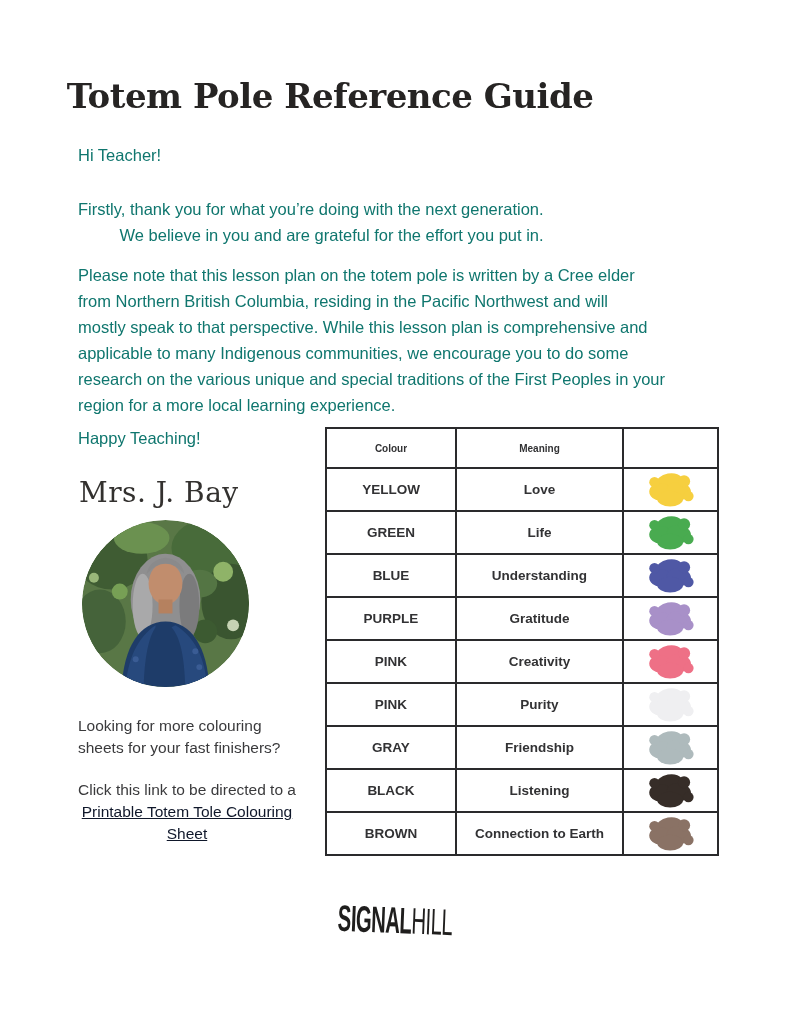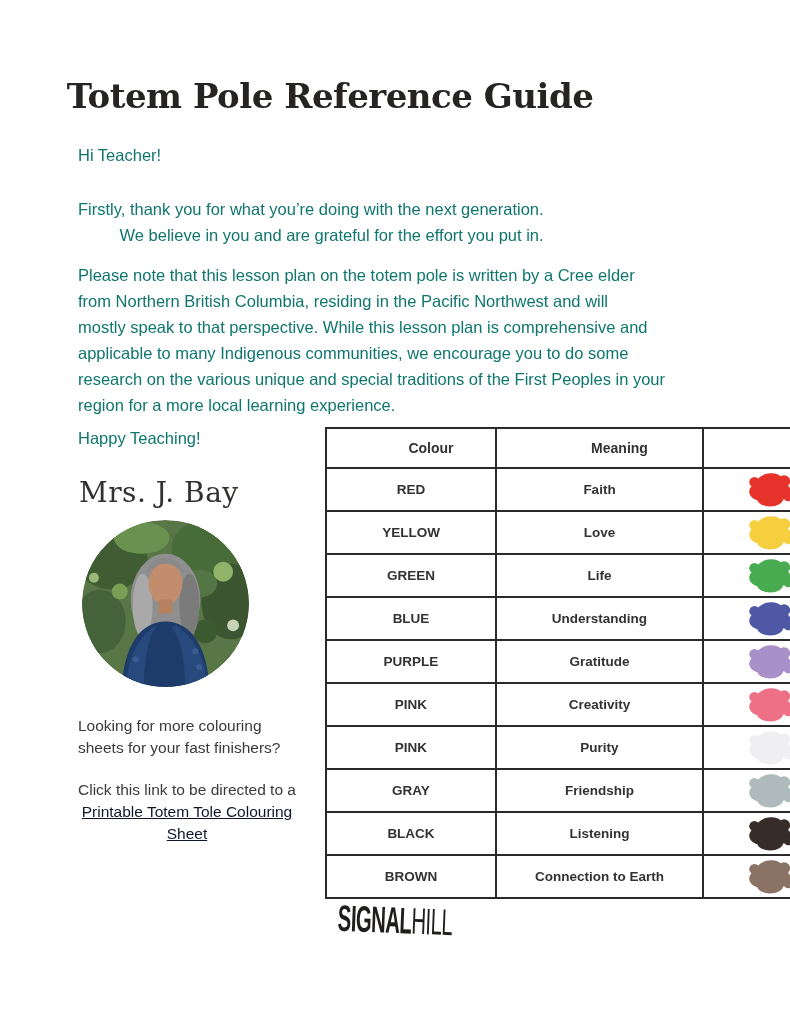--- a/index.html
+++ b/index.html
@@ -30,21 +30,21 @@
   .sheet-link{color:#0f172a;text-decoration:underline;display:block;text-align:center;}
   .sheet-link span{display:block;}
   .ref-table{
     position:absolute;top:427px;left:325px;width:386px;
     border-collapse:collapse;table-layout:fixed;
   }
   .ref-table th,.ref-table td{
     border:2px solid #2a2a2c;text-align:center;vertical-align:middle;
     padding:0;color:#323234;
   }
-  .ref-table th{height:38px;font-size:14px;font-weight:700;padding-left:40px;}
+  .ref-table th{height:38px;font-size:10px;font-weight:700;}
   .ref-table td{height:39px;font-size:13.5px;font-weight:700;}
   .col-colour{width:128px;}
   .col-meaning{width:165px;}
   .col-swatch{width:93px;}
   .swatch{display:block;margin:1px auto 0 auto;width:62px;height:40px;}
   .logo-row{top:901px;left:0;width:790px;text-align:center;}
   .brand-logo{
     display:inline-block;font-family:"Liberation Sans", sans-serif;
     font-size:37px;line-height:40px;color:#1f1e1d;letter-spacing:-1px;
     transform:rotate(2.2deg) scaleX(0.55);transform-origin:center;white-space:nowrap;
@@ -143,29 +143,20 @@
   </div>
 
   <table class="ref-table">
     <tbody>
         <tr>
       <th class="col-colour">Colour</th>
       <th class="col-meaning">Meaning</th>
       <th class="col-swatch"></th>
     </tr>
     <tr>
-      <td>RED</td>
-      <td>Faith</td>
-      <td>
-            <svg class="swatch" viewBox="0 0 64 46">
-              <use href="#blob-shape" fill="#e5332b"></use>
-            </svg>
-          </td>
-    </tr>
-    <tr>
       <td>YELLOW</td>
       <td>Love</td>
       <td>
             <svg class="swatch" viewBox="0 0 64 46">
               <use href="#blob-shape" fill="#f6cf3f"></use>
             </svg>
           </td>
     </tr>
     <tr>
       <td>GREEN</td>

